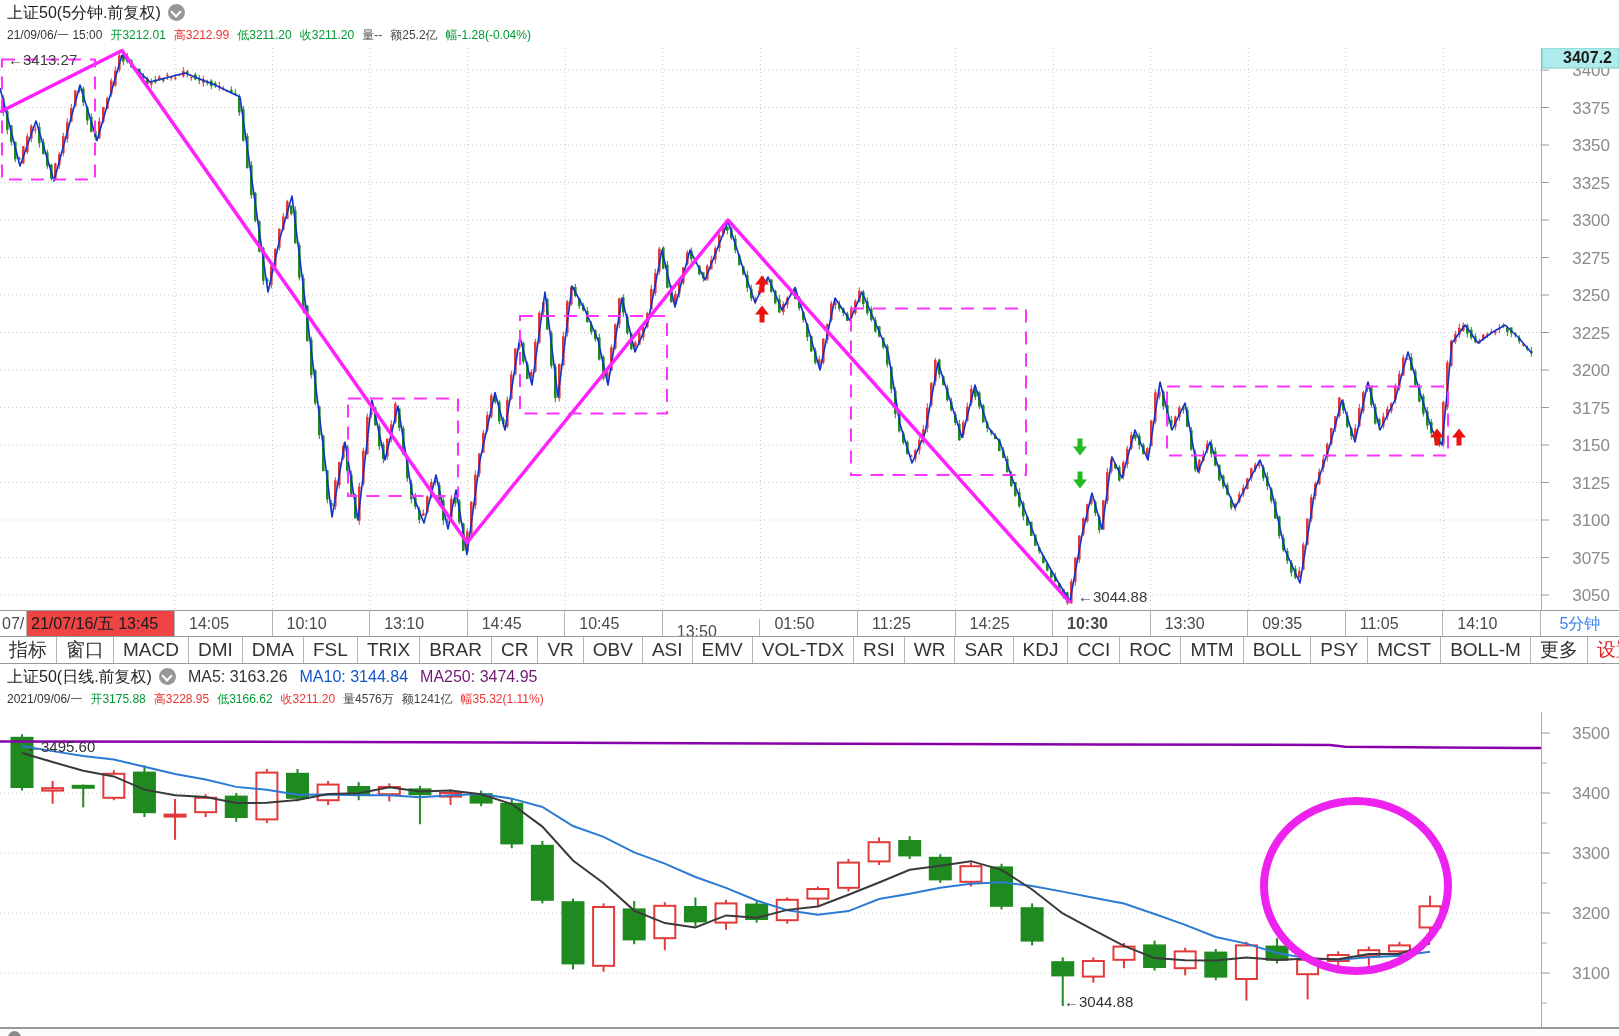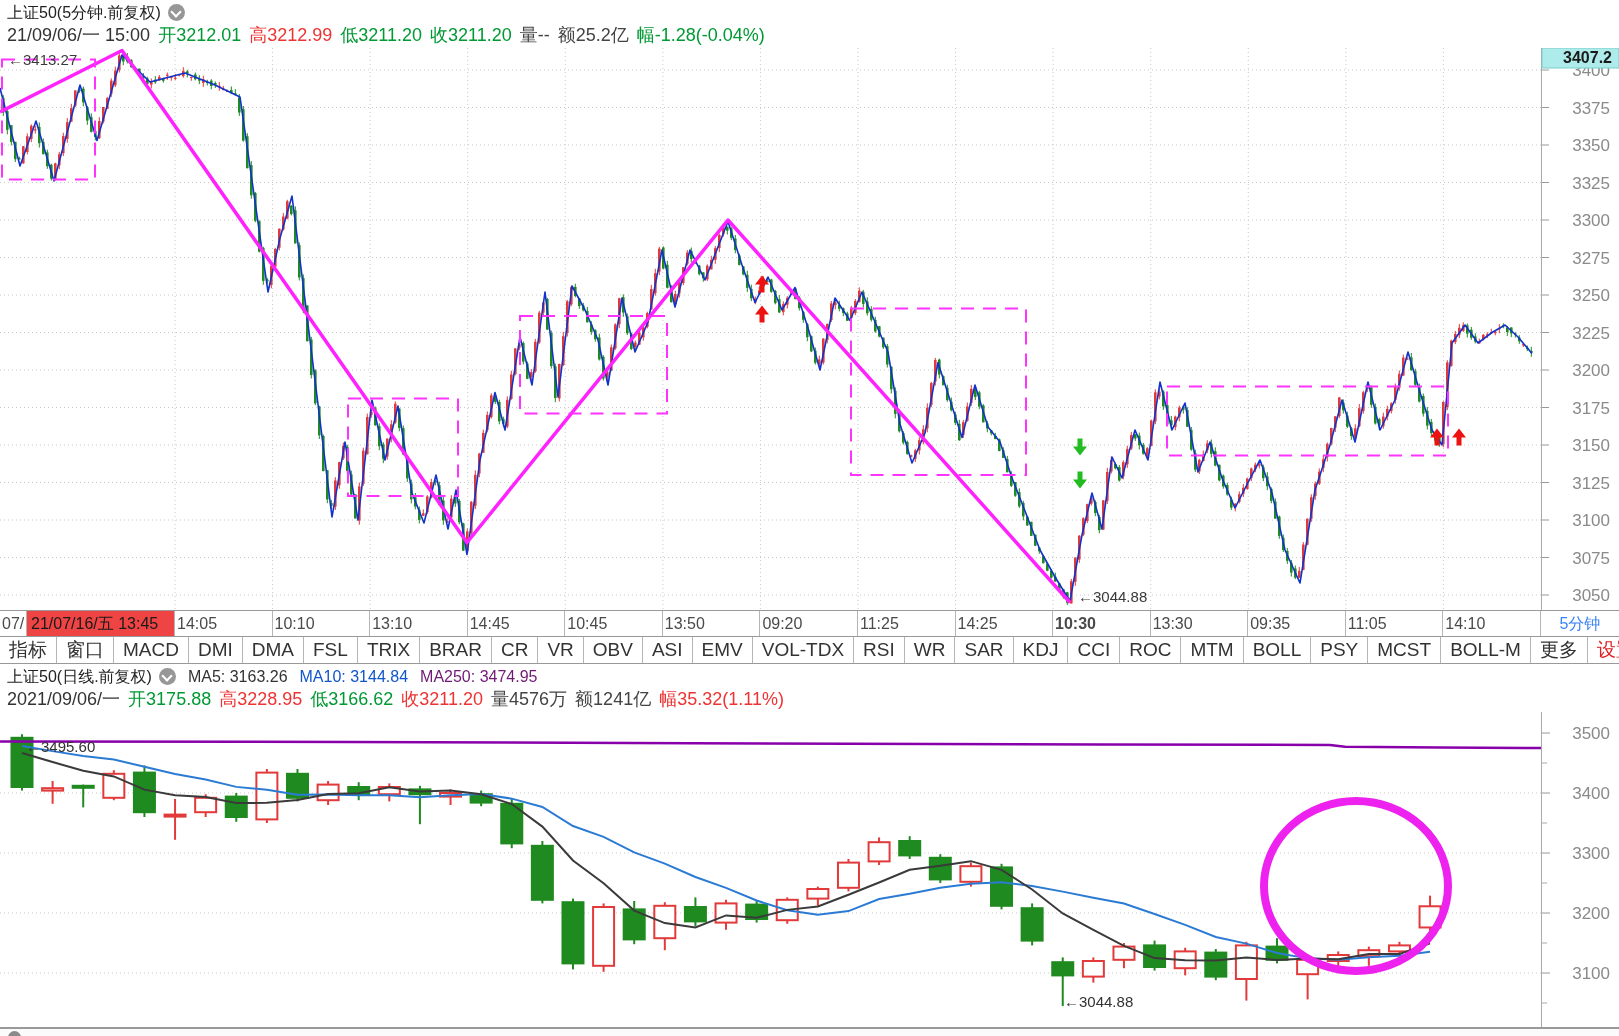--- a/index.html
+++ b/index.html
@@ -2,33 +2,33 @@
 <html><head>
 <meta charset="utf-8">
 <style>
   html,body{margin:0;padding:0;background:#fff}
   #app{position:relative;width:1619px;height:1036px;background:#fff;
        font-family:"Liberation Sans",sans-serif;overflow:hidden;outline:1px solid #ccc}
   .hdr{position:absolute;left:7px;z-index:6;background:transparent}
   #hdr1{top:1px}
   #hdr2{top:665px}
   .titleRow{font-size:16px;color:#222;height:23px;line-height:23px;white-space:nowrap}
-  .infoRow{font-size:18px;height:22px;line-height:22px;white-space:nowrap}
+  .infoRow{font-size:12px;height:22px;line-height:22px;white-space:nowrap}
   .seg{margin-right:8px}
   .maseg{margin-left:12px}
   .chev{width:17px;height:17px;border-radius:50%;background:#979797;position:relative;
         display:inline-block;margin-left:7px;vertical-align:-3px}
   .chev::after{content:"";position:absolute;left:4px;top:3.5px;width:6px;height:6px;
         border-right:2px solid #fff;border-bottom:2px solid #fff;transform:rotate(45deg)}
   #svg1{position:absolute;left:0;top:48px}
   #svg2{position:absolute;left:0;top:712px}
   #timeAxis{position:absolute;left:0;top:610px;width:1619px;height:27px;display:flex;
         border-top:1px solid #999;border-bottom:1px solid #999;box-sizing:border-box;background:#fff;z-index:4}
   .tcell{box-sizing:border-box;border-right:1px solid #b5b5b5;font-size:16px;color:#4a4a4a;
-        line-height:25px;padding-left:2px;overflow:hidden;white-space:nowrap;flex:0 0 auto}
+        line-height:25px;padding-left:14px;overflow:hidden;white-space:nowrap;flex:0 0 auto}
   .tcell.hl{background:#ef4444;color:#1a1a1a;padding-left:4px}
   .tcell.first{padding-left:2px}
   .tcell.period{text-align:center;padding-left:0;color:#3b82f6;border-right:none}
   #toolbar{position:absolute;left:0;top:637px;width:1619px;height:27px;display:flex;
         border-bottom:1px solid #999;box-sizing:border-box;background:#fff;z-index:4}
   .tbtn{box-sizing:border-box;border-right:1px solid #b5b5b5;font-size:19px;color:#333;
         line-height:25px;padding:0 9px;flex:0 0 auto;cursor:pointer;white-space:nowrap}
   .tbtn.red{color:#d22}
   .tbtn.ctr{text-align:center;padding:0}
   .tspacer{flex:1 1 auto;border-right:1px solid #b5b5b5}
@@ -895,22 +895,22 @@
     </svg>
 
   <div id="timeAxis">
       <div class="tcell first" style="width: 27px;">07/</div>
       <div class="tcell hl" style="width: 148px;">21/07/16/五 13:45</div>
       <div class="tcell" style="width: 97.571px;">14:05</div>
       <div class="tcell" style="width: 97.571px;">10:10</div>
       <div class="tcell" style="width: 97.571px;">13:10</div>
       <div class="tcell" style="width: 97.571px;">14:45</div>
       <div class="tcell" style="width: 97.571px;">10:45</div>
-      <div class="tcell" style="width: 97.571px;">13:50</div>
-      <div class="tcell" style="width: 97.571px;">09:20</div>
+      <div class="tcell" style="width: 97.571px; margin-top: 8px;">13:50</div>
+      <div class="tcell" style="width: 97.571px;">01:50</div>
       <div class="tcell" style="width: 97.571px;">11:25</div>
       <div class="tcell" style="width: 97.571px;">14:25</div>
       <div class="tcell" style="width: 97.571px; font-weight: bold;">10:30</div>
       <div class="tcell" style="width: 97.571px;">13:30</div>
       <div class="tcell" style="width: 97.571px;">09:35</div>
       <div class="tcell" style="width: 97.571px;">11:05</div>
       <div class="tcell" style="width: 97.571px;">14:10</div>
       <div class="tcell period" style="width: 78px;">5分钟</div>
     </div>
 

